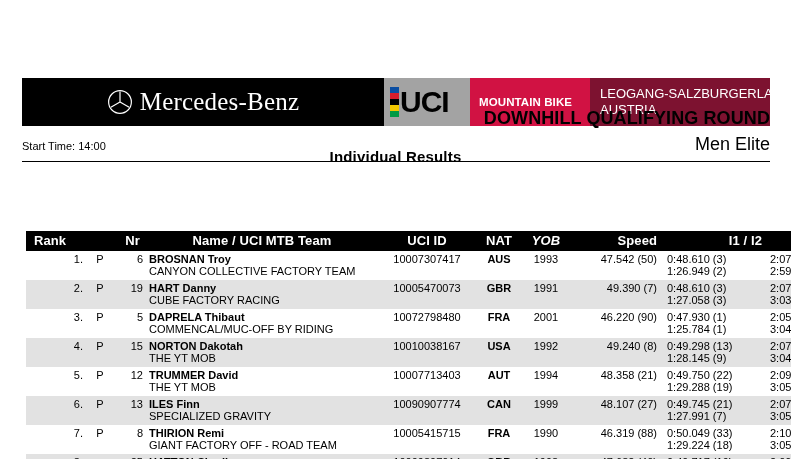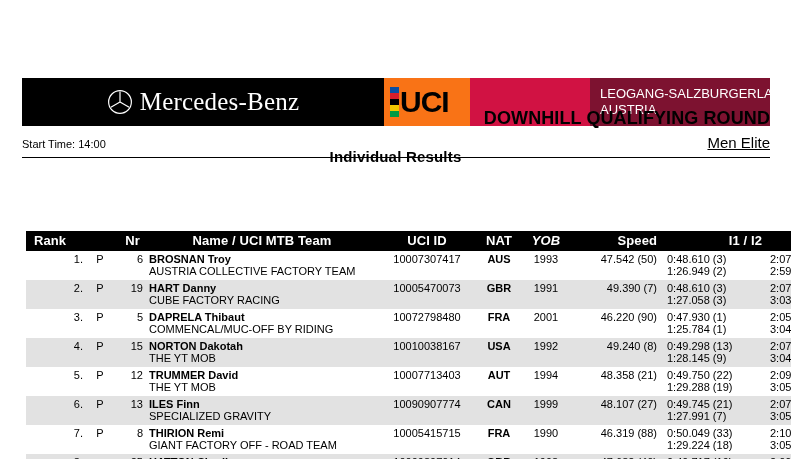--- a/index.html
+++ b/index.html
@@ -39,21 +39,21 @@
   .mb-star { display:block; }
   .mb-word {
     color: #ffffff;
     font-family: "Liberation Serif", serif;
     font-size: 25px;
     letter-spacing: 0.2px;
     white-space: nowrap;
   }
   .banner-uci {
     flex: 0 0 86px;
-    background: #f97316;
+    background: #a3a3a3;
     display: flex;
     align-items: center;
     padding-left: 6px;
     box-sizing: border-box;
   }
   .uci-bars {
     width: 9px;
     height: 30px;
     display: flex;
     flex-direction: column;
@@ -114,21 +114,21 @@
     letter-spacing: 0.1px;
     margin-top: 10px;
   }
   .meta-round {
     font-size: 18px;
     font-weight: bold;
     letter-spacing: 0.1px;
   }
   .meta-row2 { margin-top: 5px; }
   .meta-start { font-size: 11px; }
-  .meta-cat { font-size: 15px; text-decoration: underline; }
+  .meta-cat { font-size: 18px; }
   .meta-rule {
     margin-top: 6px;
     border-bottom: 1.6px solid #000000;
   }
 
   
   .page-title {
     position: absolute;
     left: 0;
     top: 148px;
@@ -217,20 +217,21 @@
       <i style="background:#0b4ea2"></i>
       <i style="background:#d81e2c"></i>
       <i style="background:#000000"></i>
       <i style="background:#f2c800"></i>
       <i style="background:#009a44"></i>
     </span>
     <span class="uci-text">UCI</span>
   </div>
 
   <div class="banner-mbwc">
+    <span>MOUNTAIN BIKE</span>
   </div>
 
   <div class="banner-venue">
     <span>LEOGANG-SALZBURGERLAND</span>
     <span>AUSTRIA</span>
   </div>
 </div>
 
 <div class="meta">
   <div class="meta-row">
@@ -270,21 +271,21 @@
           <td class="c-nr cell-pad-top" rowspan="2">6</td>
           <td class="c-name cell-pad-top"><span class="rider-name">BROSNAN <span class="given">Troy</span></span></td>
           <td class="c-uciid cell-pad-top" rowspan="2">10007307417</td>
           <td class="c-nat cell-pad-top" rowspan="2">AUS</td>
           <td class="c-yob cell-pad-top" rowspan="2">1993</td>
           <td class="c-speed cell-pad-top" rowspan="2">47.542 (50)</td>
           <td class="c-split cell-pad-top">0:48.610 (3)</td>
           <td class="c-split cell-pad-top">2:07.016 (2)</td>
         </tr>
         <tr class="row-odd">
-          <td class="c-name cell-pad-bot"><span class="team-name">AUSTRIA COLLECTIVE FACTORY TEAM</span></td>
+          <td class="c-name cell-pad-bot"><span class="team-name">CANYON COLLECTIVE FACTORY TEAM</span></td>
           <td class="c-split cell-pad-bot">1:26.949 (2)</td>
           <td class="c-split cell-pad-bot">2:59.491 (1)</td>
         </tr>
         <tr class="row-even">
           <td class="c-rank cell-pad-top" rowspan="2">2.</td>
           <td class="c-p cell-pad-top" rowspan="2">P</td>
           <td class="c-nr cell-pad-top" rowspan="2">19</td>
           <td class="c-name cell-pad-top"><span class="rider-name">HART <span class="given">Danny</span></span></td>
           <td class="c-uciid cell-pad-top" rowspan="2">10005470073</td>
           <td class="c-nat cell-pad-top" rowspan="2">GBR</td>

